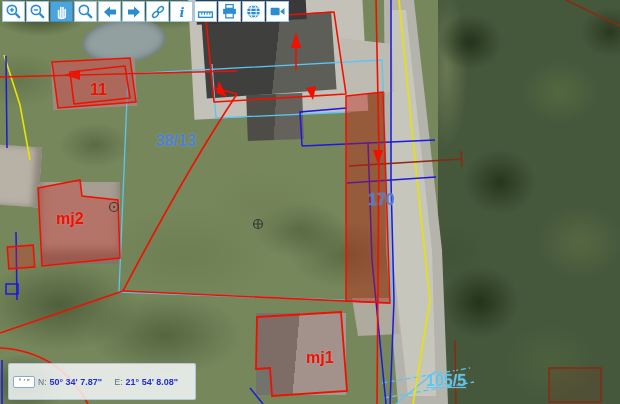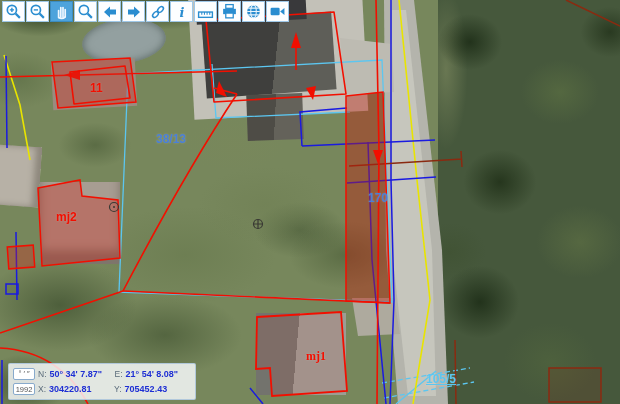--- a/index.html
+++ b/index.html
@@ -59,21 +59,21 @@
   .red-fill-lt{fill:rgba(210,40,30,.35);stroke:var(--red);stroke-width:1.5}
   .red-fill-xlt{fill:rgba(255,40,40,.08);stroke:var(--red);stroke-width:1.8}
   .s-blue{stroke:var(--blue);fill:none;stroke-width:1.5}
   .s-cyan{stroke:var(--cyan);fill:none;stroke-width:1.3}
   .s-cyan-d{stroke:var(--cyan);fill:none;stroke-width:1.3;stroke-dasharray:5 3}
   .s-yellow{stroke:var(--yellow);fill:none;stroke-width:1.6}
   .s-maroon{stroke:var(--maroon);fill:none;stroke-width:1.5}
   .maroon-fill{fill:rgba(140,40,20,.15);stroke:var(--maroon);stroke-width:1.5}
   .s-sym{stroke:#3a3a34;fill:none;stroke-width:1.2}
   
-  .map-label{position:absolute;font-size:12px;font-weight:bold;line-height:1;
+  .map-label{position:absolute;font-size:16px;font-weight:bold;line-height:1;
     text-shadow:0 0 2px rgba(255,255,255,.25);}
   .lbl-red{color:var(--red);}
   .lbl-blue{color:#4a7fd6;}
   .lbl-cyan{color:var(--cyan);text-decoration:underline;}
   
   .toolbar{position:absolute;left:2px;top:1px;display:flex;gap:1px;}
   .tb-btn{width:23px;height:21px;background:#fdfeff;border:1px solid #9fc8e8;
     display:flex;align-items:center;justify-content:center;box-sizing:border-box;cursor:pointer;padding:0;}
   .tb-btn.selected{background:var(--selbg);border-color:#3c8cc0;}
   .tb-btn svg{display:block;}
@@ -172,21 +172,21 @@
     <g>
       <circle class="s-sym" cx="114" cy="207" r="4.5"></circle>
         <circle cx="114" cy="207" r="1" fill="#3a3a34"></circle>
       <circle class="s-sym" cx="258" cy="224" r="4.5"></circle>
       <path class="s-sym" d="M258,219.5 V228.5 M253.5,224 H262.5"></path>
     </g>
   </svg>
 
   <span class="map-label lbl-red" style="left:90px;top:82px;">11</span>
   <span class="map-label lbl-red" style="left:56px;top:211px;">mj2</span>
-  <span class="map-label lbl-red" style="left:306px;top:350px;font-family:Liberation Serif, serif;">mj1</span>
+  <span class="map-label lbl-red" style="left:306px;top:350px;">mj1</span>
   <span class="map-label lbl-blue" style="left:156px;top:133px;">38/13</span>
   <span class="map-label lbl-blue" style="left:368px;top:192px;">170</span>
   <span class="map-label lbl-cyan" style="left:426px;top:373px;">105/5</span>
 
   <div class="toolbar">
     <button class="tb-btn" title="">
       <svg width="17" height="17" viewBox="0 0 16 16">
         <circle cx="6.5" cy="6.5" r="4.3" stroke="#2a8dd0" stroke-width="1.6" fill="none"></circle>
         <path d="M10 10 L14 14" stroke="#2a8dd0" stroke-width="2"></path>
         <path d="M6.5 4.5 V8.5 M4.5 6.5 H8.5" stroke="#2a8dd0" stroke-width="1.3"></path>
@@ -261,22 +261,15 @@
   </div>
 
   <div class="statusbar">
     <div class="sb-row">
       <button class="sb-btn">° ′ ″</button>
       <span class="sb-lab">N:</span>
       <span class="sb-val col1">50° 34' 7.87"</span>
       <span class="sb-lab">E:</span>
       <span class="sb-val">21° 54' 8.08"</span>
     </div>
-    <div class="sb-row">
-      <button class="sb-btn">1992</button>
-      <span class="sb-lab">X:</span>
-      <span class="sb-val col1">304220.81</span>
-      <span class="sb-lab">Y:</span>
-      <span class="sb-val">705452.43</span>
-    </div>
   </div>
 
 </div>
 
 </body></html>

